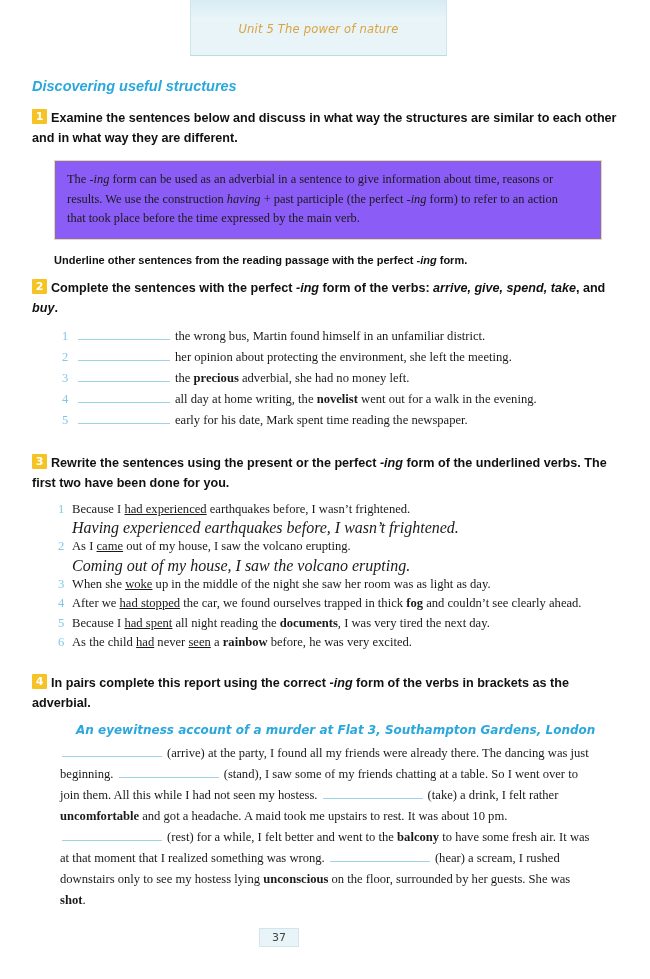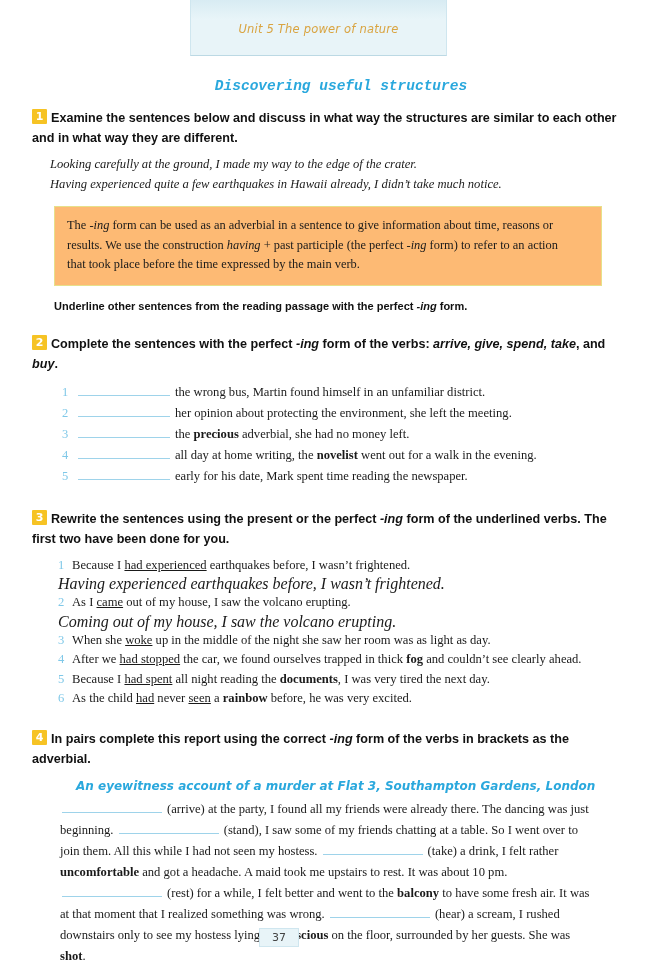--- a/index.html
+++ b/index.html
@@ -51,27 +51,26 @@
   }
 
   
   .page {
     position: absolute;
     left: 0; top: 46px;
     width: 650px;
   }
 
   .section-title {
-    font-family: Liberation Mono, monospace;
+    font-family: Liberation Sans, sans-serif;
     font-style: italic;
     font-weight: bold;
     font-size: 14.5px;
     color: #2aa8dd;
     margin: 32px 0 14px 32px;
-    text-align: center;
   }
 
   
   .ex {
     position: relative;
     margin: 0 30px 0 32px;
   }
   .ex + .ex { margin-top: 18px; }
 
   .num {
@@ -105,21 +104,21 @@
     font-family: "Liberation Serif", serif;
     font-style: italic;
     font-size: 12.6px;
     line-height: 20px;
     color: #1a1a1a;
   }
 
   
   .note {
     margin: 12px 18px 0 22px;
-    background: #fdba74;
+    background: #8b5cf6;
     border: 1px solid #e7e08a;
     padding: 9px 27px 10px 12px;
     font-family: "Liberation Serif", serif;
     font-size: 12.4px;
     line-height: 19.5px;
     color: #1a1a1a;
   }
   .note .it { font-style: italic; }
 
   .underline-line {
@@ -165,20 +164,21 @@
     font-size: 12.6px;
     line-height: 19.5px;
   }
   .list3 .n {
     display: inline-block;
     width: 14px;
     color: #7fc8e8;
   }
   .list3 .ans {
     display: block;
+    margin-left: 14px;
     font-style: italic;
     color: #1a1a1a;
   }
 
   
   .report-title {
     margin: 10px 0 6px 44px;
     font-family: "DejaVu Sans", sans-serif;
     font-style: italic;
     font-weight: bold;
@@ -226,35 +226,31 @@
 
 <div class="page">
 
   <div class="section-title">Discovering useful structures</div>
 
   <div class="ex">
     <div>
       <span class="num">1</span><span class="stem">Examine the sentences below and discuss in what way the structures are similar to each other and in what way they are different.</span>
     </div>
 
-    <div class="examples">
-      <div>Looking carefully at the ground, I made my way to the edge of the crater.</div>
-      <div>Having experienced quite a few earthquakes in Hawaii already, I didn’t take much notice.</div>
-    </div>
 
     <div class="note">
       <span>The </span><span class="it">-ing</span><span> form can be used as an adverbial in a sentence to give information about time, reasons or results. We use the construction </span><span class="it">having</span><span> + past participle (the perfect </span><span class="it">-ing</span><span> form) to refer to an action that took place before the time expressed by the main verb.</span>
     </div>
 
     <div class="underline-line">
       <span>Underline other sentences from the reading passage with the perfect </span><span class="it">-ing</span><span> form.</span>
     </div>
   </div>
 
-  <div class="ex" style="margin-top:22px;">
+  <div class="ex" style="margin-top:12px;">
     <div>
       <span class="num">2</span><span class="stem"><span>Complete the sentences with the perfect </span><span class="it">-ing</span><span> form of the verbs: </span><span class="it">arrive, give, spend, take</span><span>, and </span><span class="it">buy</span><span>.</span></span>
     </div>
 
     <div class="items">
       <div class="item-row">
         <span class="item-n">1</span><span class="blank"></span><span>the wrong bus, Martin found himself in an unfamiliar district.</span>
       </div>
       <div class="item-row">
         <span class="item-n">2</span><span class="blank"></span><span>her opinion about protecting the environment, she left the meeting.</span>

